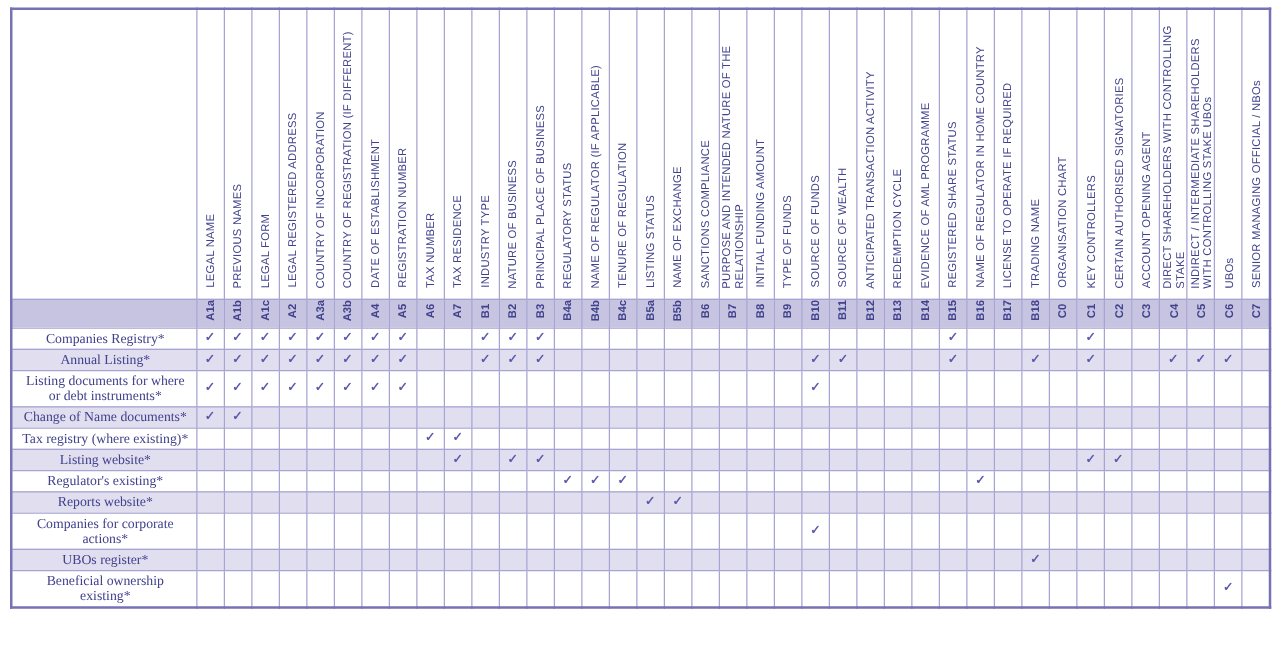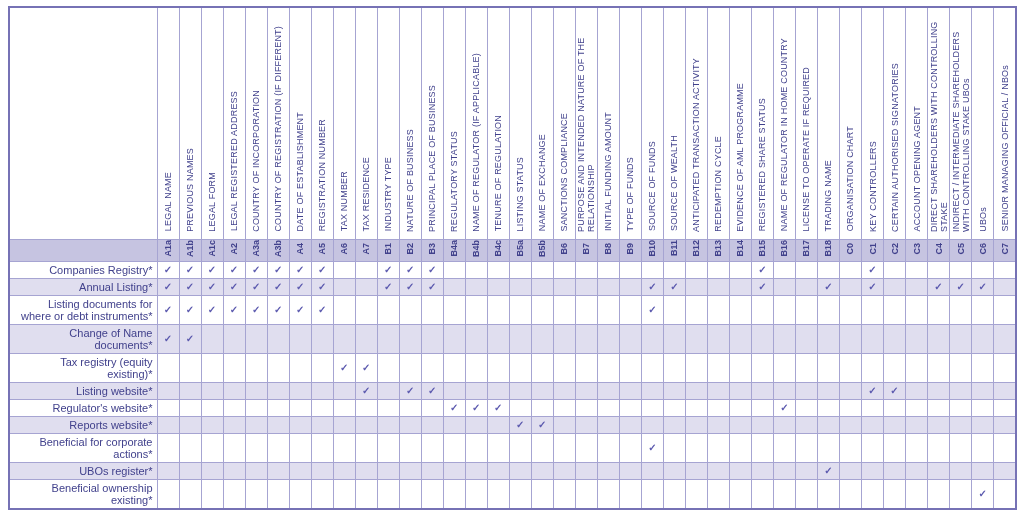--- a/index.html
+++ b/index.html
@@ -65,27 +65,28 @@
     display:inline-block;
     writing-mode:vertical-rl;
     transform:rotate(180deg);
     font-size:9px;
     font-weight:600;
     color:var(--hdr-text);
     white-space:nowrap;
   }
   
   tbody th.rowlabel{
-    text-align:right;
+    text-align:center;
     font-weight:400;
     font-size:11px;
     line-height:12px;
     color:var(--hdr-text);
     padding:2px 4px 2px 6px;
     background:inherit;
+    font-family:Liberation Serif, serif;
   }
   tbody tr{background:#ffffff;}
   tbody tr.stripe{background:var(--stripe-bg);}
   tbody td{
     text-align:center;
     font-size:10px;
     line-height:12px;
     color:var(--check);
     height:16px;
   }
@@ -391,21 +392,21 @@
           <td></td>
           <td></td>
           <td></td>
           <td></td>
           <td></td>
           <td></td>
           <td></td>
           <td></td>
         </tr>
         <tr class="">
-          <th class="rowlabel">Tax registry (equity existing)*</th>
+          <th class="rowlabel">Tax registry (where existing)*</th>
           <td></td>
           <td></td>
           <td></td>
           <td></td>
           <td></td>
           <td></td>
           <td></td>
           <td></td>
           <td><span class="check">✓</span></td>
           <td><span class="check">✓</span></td>
@@ -475,21 +476,21 @@
           <td></td>
           <td><span class="check">✓</span></td>
           <td><span class="check">✓</span></td>
           <td></td>
           <td></td>
           <td></td>
           <td></td>
           <td></td>
         </tr>
         <tr class="">
-          <th class="rowlabel">Regulator's website*</th>
+          <th class="rowlabel">Regulator's existing*</th>
           <td></td>
           <td></td>
           <td></td>
           <td></td>
           <td></td>
           <td></td>
           <td></td>
           <td></td>
           <td></td>
           <td></td>
@@ -559,21 +560,21 @@
           <td></td>
           <td></td>
           <td></td>
           <td></td>
           <td></td>
           <td></td>
           <td></td>
           <td></td>
         </tr>
         <tr class="">
-          <th class="rowlabel">Beneficial for corporate actions*</th>
+          <th class="rowlabel">Companies for corporate actions*</th>
           <td></td>
           <td></td>
           <td></td>
           <td></td>
           <td></td>
           <td></td>
           <td></td>
           <td></td>
           <td></td>
           <td></td>

